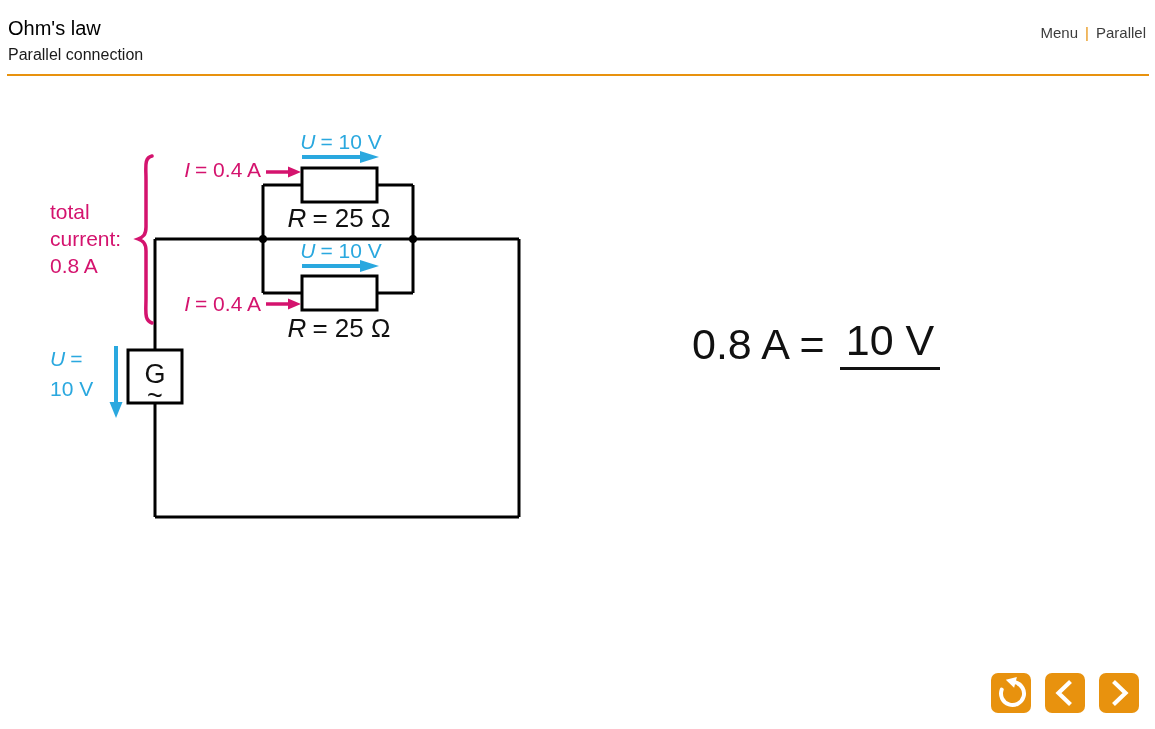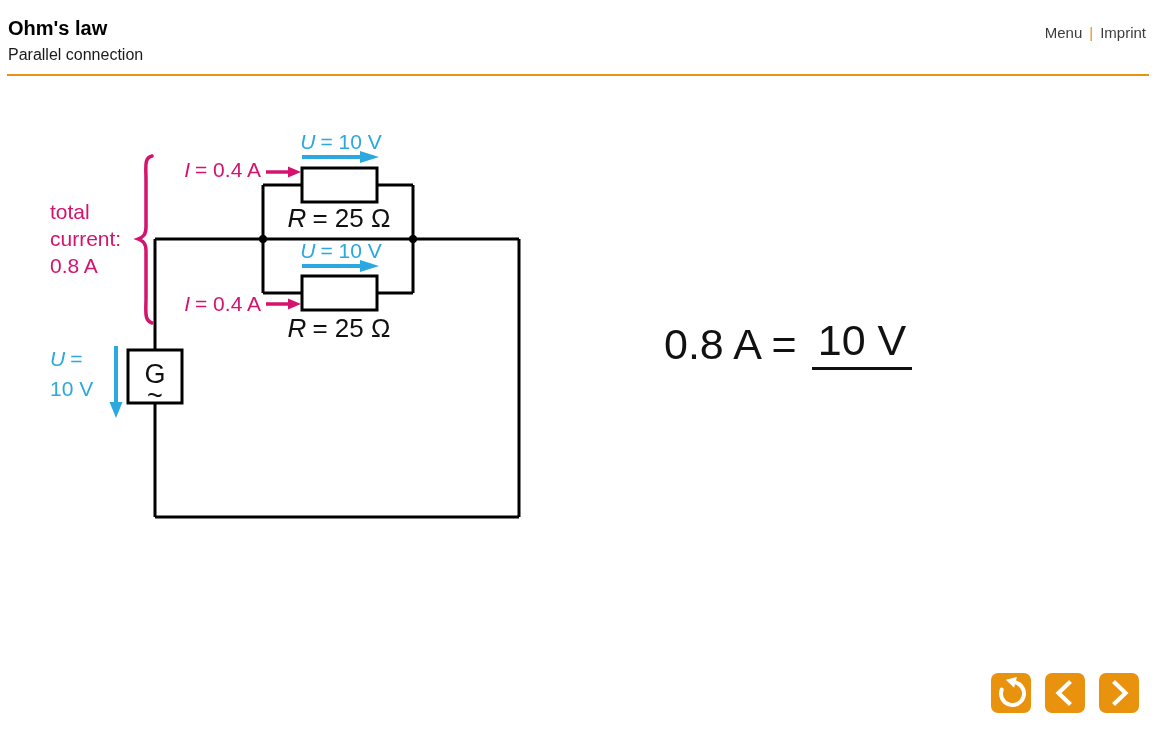--- a/index.html
+++ b/index.html
@@ -1,59 +1,59 @@
 <!DOCTYPE html>
 <html style="--orange: #E8920E; --magenta: #D4136E; --blue: #2AA8DF;"><head>
 <meta charset="utf-8">
 <style>
   html,body{margin:0;padding:0;}
   body{
     width:1155px;height:729px;position:relative;overflow:hidden;
     background:#ffffff;font-family:"Liberation Sans",sans-serif;color:#000;
   }
   
-  .page-title{position:absolute;left:8px;top:17px;font-size:20px;font-weight:bold;color:#000;}
+  .page-title{position:absolute;left:8px;top:17px;font-size:20px;font-weight:normal;color:#000;}
   .page-subtitle{position:absolute;left:8px;top:46px;font-size:16px;color:#1a1a1a;text-align:right;}
   .menu-links{position:absolute;right:9px;top:24px;font-size:15px;color:#3c3c3c;display:flex;gap:7px;align-items:flex-start;}
   .menu-links .link{cursor:pointer;}
   .menu-links .sep{color:var(--orange);}
   .header-rule{position:absolute;left:7px;right:6px;top:74px;height:2px;background:var(--orange);}
   
   .circuit-svg{position:absolute;left:0;top:0;width:1155px;height:729px;}
   .wire{stroke:#000;stroke-width:3;fill:none;}
   .component{fill:#fff;stroke:#000;stroke-width:3;}
   .node{fill:#000;stroke:none;}
   .black-label{fill:#111;font-size:26px;}
   .blue-label{fill:var(--blue);font-size:21px;}
   .blue-stroke{stroke:var(--blue);fill:none;}
   .blue-fill{fill:var(--blue);stroke:none;}
   .pink-label{fill:var(--magenta);font-size:21px;}
   .pink-stroke{stroke:var(--magenta);fill:none;}
   .pink-fill{fill:var(--magenta);stroke:none;}
   .g-label{fill:#111;font-size:27px;}
   .it{font-style:italic;}
   
-  .equation{position:absolute;left:664px;top:316px;display:flex;align-items:center;gap:15px;font-size:43px;color:#111;}
+  .equation{position:absolute;left:692px;top:316px;display:flex;align-items:center;gap:15px;font-size:43px;color:#111;}
   .fraction{display:flex;flex-direction:column;align-items:center;}
   .frac-bar{align-self:stretch;height:3px;background:#111;margin:3px 0;}
   .numerator,.denominator{padding:0 6px;line-height:1.12;}
   
   .nav-buttons{position:absolute;right:16px;bottom:16px;display:flex;gap:14px;}
   .nav-btn{width:40px;height:40px;border:none;border-radius:7px;background:var(--orange);padding:0;cursor:pointer;display:flex;align-items:center;justify-content:center;}
   .nav-btn svg{display:block;width:40px;height:40px;}
 </style>
 </head>
 <body>
 
 <div class="page-title">Ohm's law</div>
 <div class="page-subtitle">Parallel connection</div>
 <div class="menu-links">
   <span class="link">Menu</span>
   <span class="sep">|</span>
-  <span class="link">Imprint</span>
+  <span class="link">Parallel</span>
 </div>
 <div class="header-rule"></div>
 
 <svg class="circuit-svg" viewBox="0 0 1155 729" xmlns="http://www.w3.org/2000/svg">
 
   <path class="wire" d="M155,239 H519 M155,239 V517 M155,517 H519 M519,239 V517
            M263,185 V293 M413,185 V293
            M263,185 H302 M377,185 H413
            M263,293 H302 M377,293 H413"></path>
 

